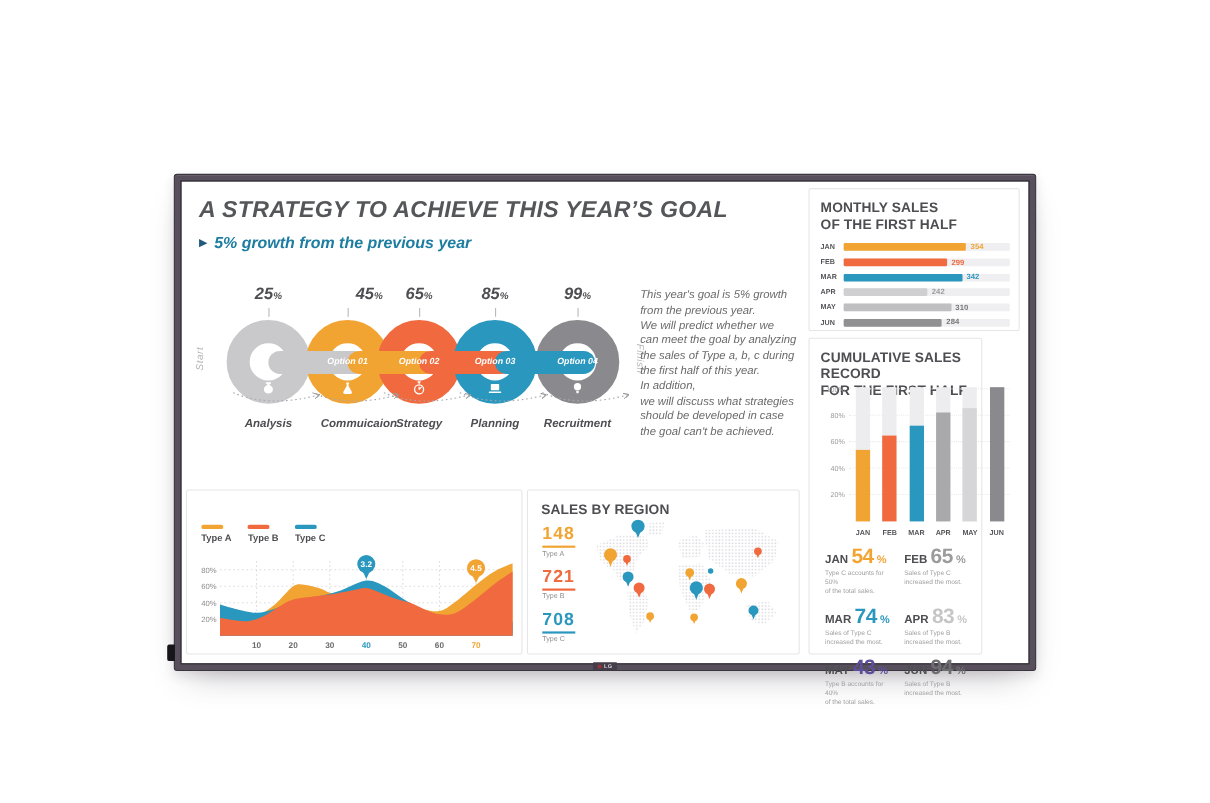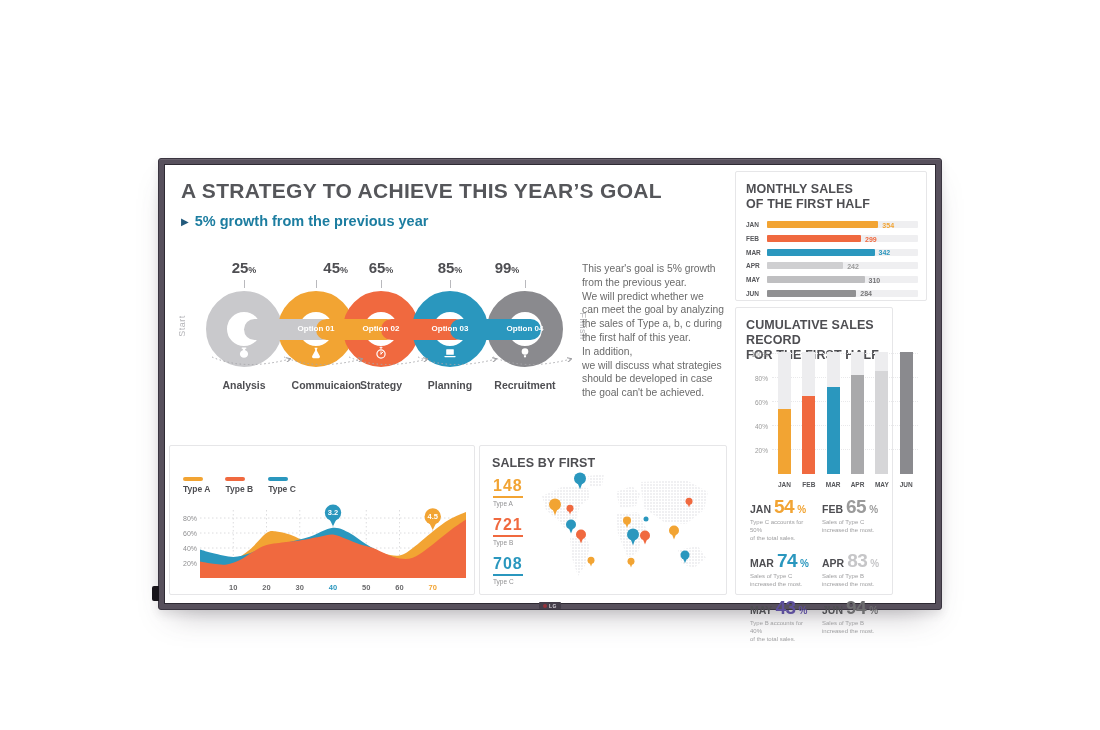--- a/index.html
+++ b/index.html
@@ -18,21 +18,21 @@
     height:7px; display:flex; align-items:center; gap:2px; padding:0 4px;
     background:#443e4a; border-radius:1px; font-size:5px; letter-spacing:.5px; color:#d8d3da; font-weight:bold; }
   .lg-dot { width:4px; height:4px; border-radius:50%; background:#96333b; display:inline-block; }
 
   
   .panel { position:absolute; background:#fff; }
   .card { border:1px solid #e6e6e8; border-radius:2px; }
   .panel h2 { font-size:12.5px; font-weight:bold; color:#4e4e52; line-height:1.2;
     letter-spacing:.1px; white-space:pre-line; }
 
-  .strategy   { left:2px;   top:2px;   width:562px; height:272px; }
+  .strategy   { left:2px;   top:2px;   width:562px; height:272px;font-style:italic; }
   .graphpanel { left:4px;   top:280px; width:306px; height:150px; }
   .region     { left:314px; top:280px; width:248px; height:150px; }
   .monthly    { left:570px; top:6px;   width:192px; height:130px; }
   .cumulative { left:570px; top:142px; width:158px; height:288px; }
 
   
   .strategy h1 { position:absolute; left:14px; top:12px; font-size:21px; font-weight:600;
     color:#55565a; letter-spacing:.3px; }
   .subtitle { position:absolute; left:14px; top:46px; font-size:14.5px; font-weight:bold;
     color:#1c7da0; display:flex; align-items:center; gap:6px; }
@@ -151,21 +151,21 @@
             <div class="pct" style="left: 239px; top: 30px;"><span class="num">85</span><span class="unit">%</span></div>
             <div class="leader" style="left: 271px; top: 51px;"></div>
             <div class="icn" style="left: 264px; top: 117px;">
               <svg viewBox="0 0 14 14">
                 <rect x="3.2" y="3.2" width="7.6" height="5.6" rx="0.6" fill="#fff"></rect>
                 <path d="M2 10.6h10" stroke="#fff" stroke-width="1.4" stroke-linecap="round"></path>
               </svg>
             </div>
             <div class="step-label" style="left: 226px;">Planning</div>
             <div class="ring" style="left: 308px; top: 62px; border-color: rgb(138, 138, 142);"></div>
-            <div class="pct" style="left: 296px; top: 30px;"><span class="num">99</span><span class="unit">%</span></div>
+            <div class="pct" style="left: 314px; top: 30px;"><span class="num">99</span><span class="unit">%</span></div>
             <div class="leader" style="left: 346px; top: 51px;"></div>
             <div class="icn" style="left: 339px; top: 117px;">
               <svg viewBox="0 0 14 14">
                 <circle cx="7" cy="5.5" r="3.3" fill="#fff"></circle>
                 <path d="M5.9 9.3h2.2v1.2a1.1 1.1 0 0 1-2.2 0z" fill="#fff"></path>
               </svg>
             </div>
             <div class="step-label" style="left: 301px;">Recruitment</div>
             <div class="band" style="left: 65px; width: 88px; top: 89.5px; background: rgb(201, 201, 204);"></div>
             <div class="option-label" style="left: 111px; top: 95px;">Option 01</div>
@@ -248,21 +248,21 @@
             </g>
             <g>
               <path d="M253.35 22.9 L260.15 22.9 L256.75 30 Z" fill="#F2A433"></path>
               <circle cx="256.75" cy="16.5" r="8.2" fill="#F2A433"></circle>
               <text x="256.75" y="19.1" text-anchor="middle" font-size="7.5" font-weight="bold" fill="#fff">4.5</text>
             </g>
           </svg>
       </section>
 
       <section class="panel card region">
-        <h2>SALES BY FIRST</h2>
+        <h2>SALES BY REGION</h2>
         <div class="region-stats" id="regionStats">
             <div class="rstat"><div class="rnum" style="color: rgb(242, 164, 51); border-color: rgb(242, 164, 51);">148</div><div class="rlab">Type A</div></div>
             <div class="rstat"><div class="rnum" style="color: rgb(240, 105, 63); border-color: rgb(240, 105, 63);">721</div><div class="rlab">Type B</div></div>
             <div class="rstat"><div class="rnum" style="color: rgb(42, 151, 190); border-color: rgb(42, 151, 190);">708</div><div class="rlab">Type C</div></div>
           </div>
         <svg id="mapSvg" width="188" height="120" viewBox="0 0 188 120">
             <defs>
               <pattern id="dots" width="3" height="3" patternUnits="userSpaceOnUse">
                 <circle cx="1" cy="1" r="0.75" fill="#d8d8de"></circle>
               </pattern>

